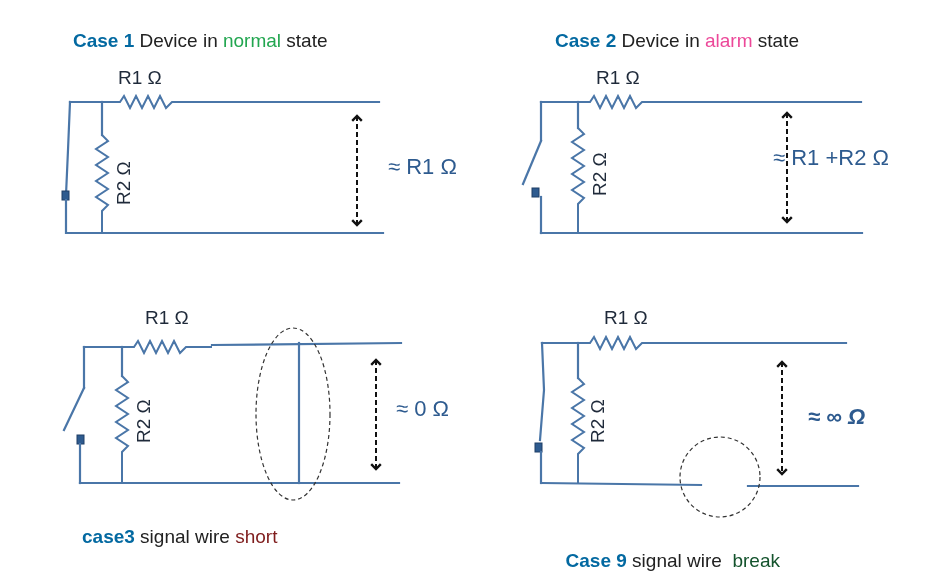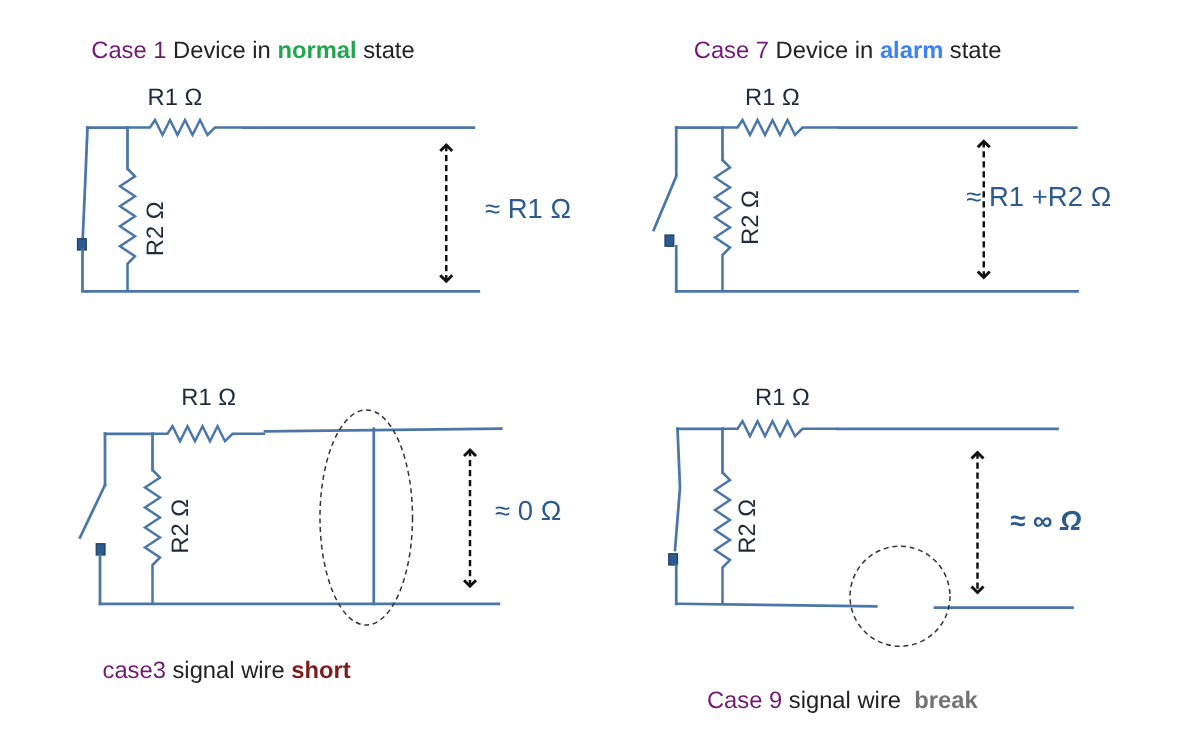--- a/index.html
+++ b/index.html
@@ -8,37 +8,37 @@
   .wire { stroke:#4a76a8; stroke-width:2.2; fill:none; stroke-linecap:square; }
   .res  { stroke:#4a76a8; stroke-width:2; fill:none; stroke-linejoin:miter; }
   .dash-arrow { stroke:#111; stroke-width:2; stroke-dasharray:5 3; fill:none; }
   .arrowhead { stroke:#111; stroke-width:2; fill:none; }
   .ellipse { stroke:#333; stroke-width:1.2; stroke-dasharray:4 3; fill:none; }
   .node { fill:#2e5b8f; stroke:#1f3f66; stroke-width:1; }
   .lbl { font-family:"Liberation Sans", sans-serif; font-size:19px; fill:#1f2a3a; }
   .approx { font-family:"Liberation Sans", sans-serif; font-size:22px; fill:#2e5b8f; }
   .approx-bold { font-family:"Liberation Sans", sans-serif; font-size:22px; fill:#2e5b8f; font-weight:bold; font-style:italic; }
   .title { position:absolute; font-size:19px; color:#222; white-space:nowrap; }
-  .title .case { color:#701a75; font-weight:normal; }
-  .title .kw { font-weight:bold;text-align:right; }
+  .title .case { color:#0369a1; font-weight:bold; }
+  .title .kw { font-weight:normal;text-align:right; }
 </style>
 </head>
 <body>
 
 <div class="title" style="left:73px; top:30px;">
   <span class="case">Case 1</span><span> Device in </span><span class="kw" style="color:#22a650">normal</span><span> state</span>
 </div>
 <div class="title" style="left:555px; top:30px;">
-  <span class="case">Case 7</span><span> Device in </span><span class="kw" style="color:#3b82f6">alarm</span><span> state</span>
+  <span class="case">Case 2</span><span> Device in </span><span class="kw" style="color:#ec4899">alarm</span><span> state</span>
 </div>
 <div class="title" style="left:82px; top:526px;">
   <span class="case">case3</span><span> signal wire </span><span class="kw" style="color:#7f1d1d">short</span>
 </div>
 <div class="title" style="left:555px; top:528px; white-space:pre;">
-  <span class="case">Case 9</span><span> signal wire  </span><span class="kw" style="color:#737373">break</span>
+  <span class="case">Case 9</span><span> signal wire  </span><span class="kw" style="color:#14532d">break</span>
 </div>
 
 <svg width="943" height="587" viewBox="0 0 943 587">
   <defs>
     <marker id="ah" viewBox="0 0 10 10" refX="5" refY="5" markerWidth="6" markerHeight="6" orient="auto-start-reverse">
       <path d="M1,1 L5,5 L1,9" class="arrowhead"></path>
     </marker>
   </defs>
 
   <g>

